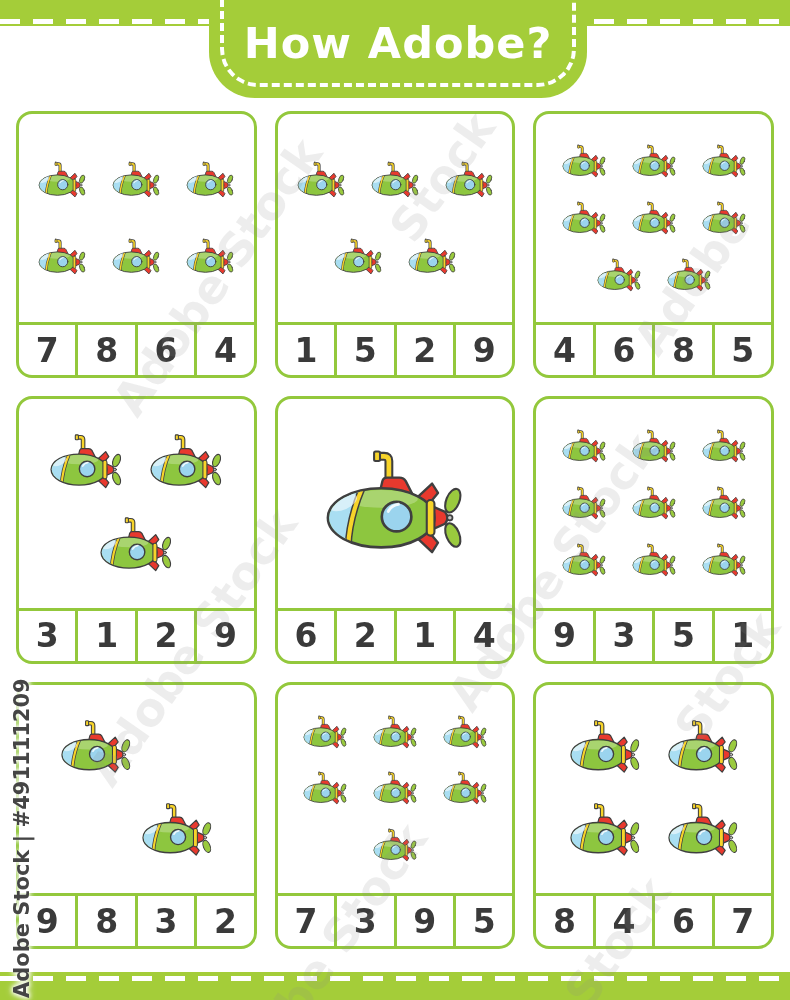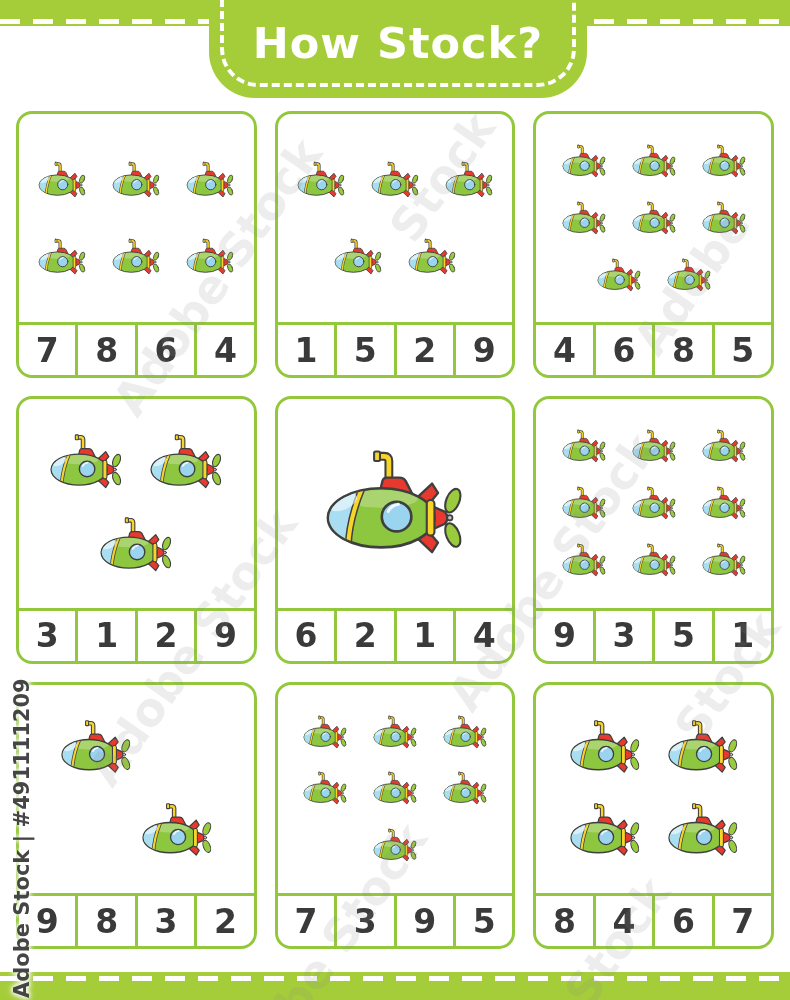--- a/index.html
+++ b/index.html
@@ -87,21 +87,21 @@
       <circle cx="126" cy="116" r="25" fill="#9bd4ee" stroke="#3f3f3f" stroke-width="4.5"></circle>
       <path d="M 112 107 Q 117 97 129 95" fill="none" stroke="#ffffff" stroke-width="5" opacity="0.85"></path>
     </g>
   </defs>
 </svg>
 
 <div class="top-band"></div>
 <div class="top-dash"></div>
 <div class="banner">
   <div class="banner-dash"></div>
-  <div class="title">How Stock?</div>
+  <div class="title">How Adobe?</div>
 </div>
 
 <div class="grid" id="grid">
     <div class="card">
       <div class="subs-area">
         <div class="sub-row">
           <svg class="sub" viewBox="0 0 245 186" width="50" height="38.0">
             <use href="#sub-shape"></use>
           </svg>
           <svg class="sub" viewBox="0 0 245 186" width="50" height="38.0">

